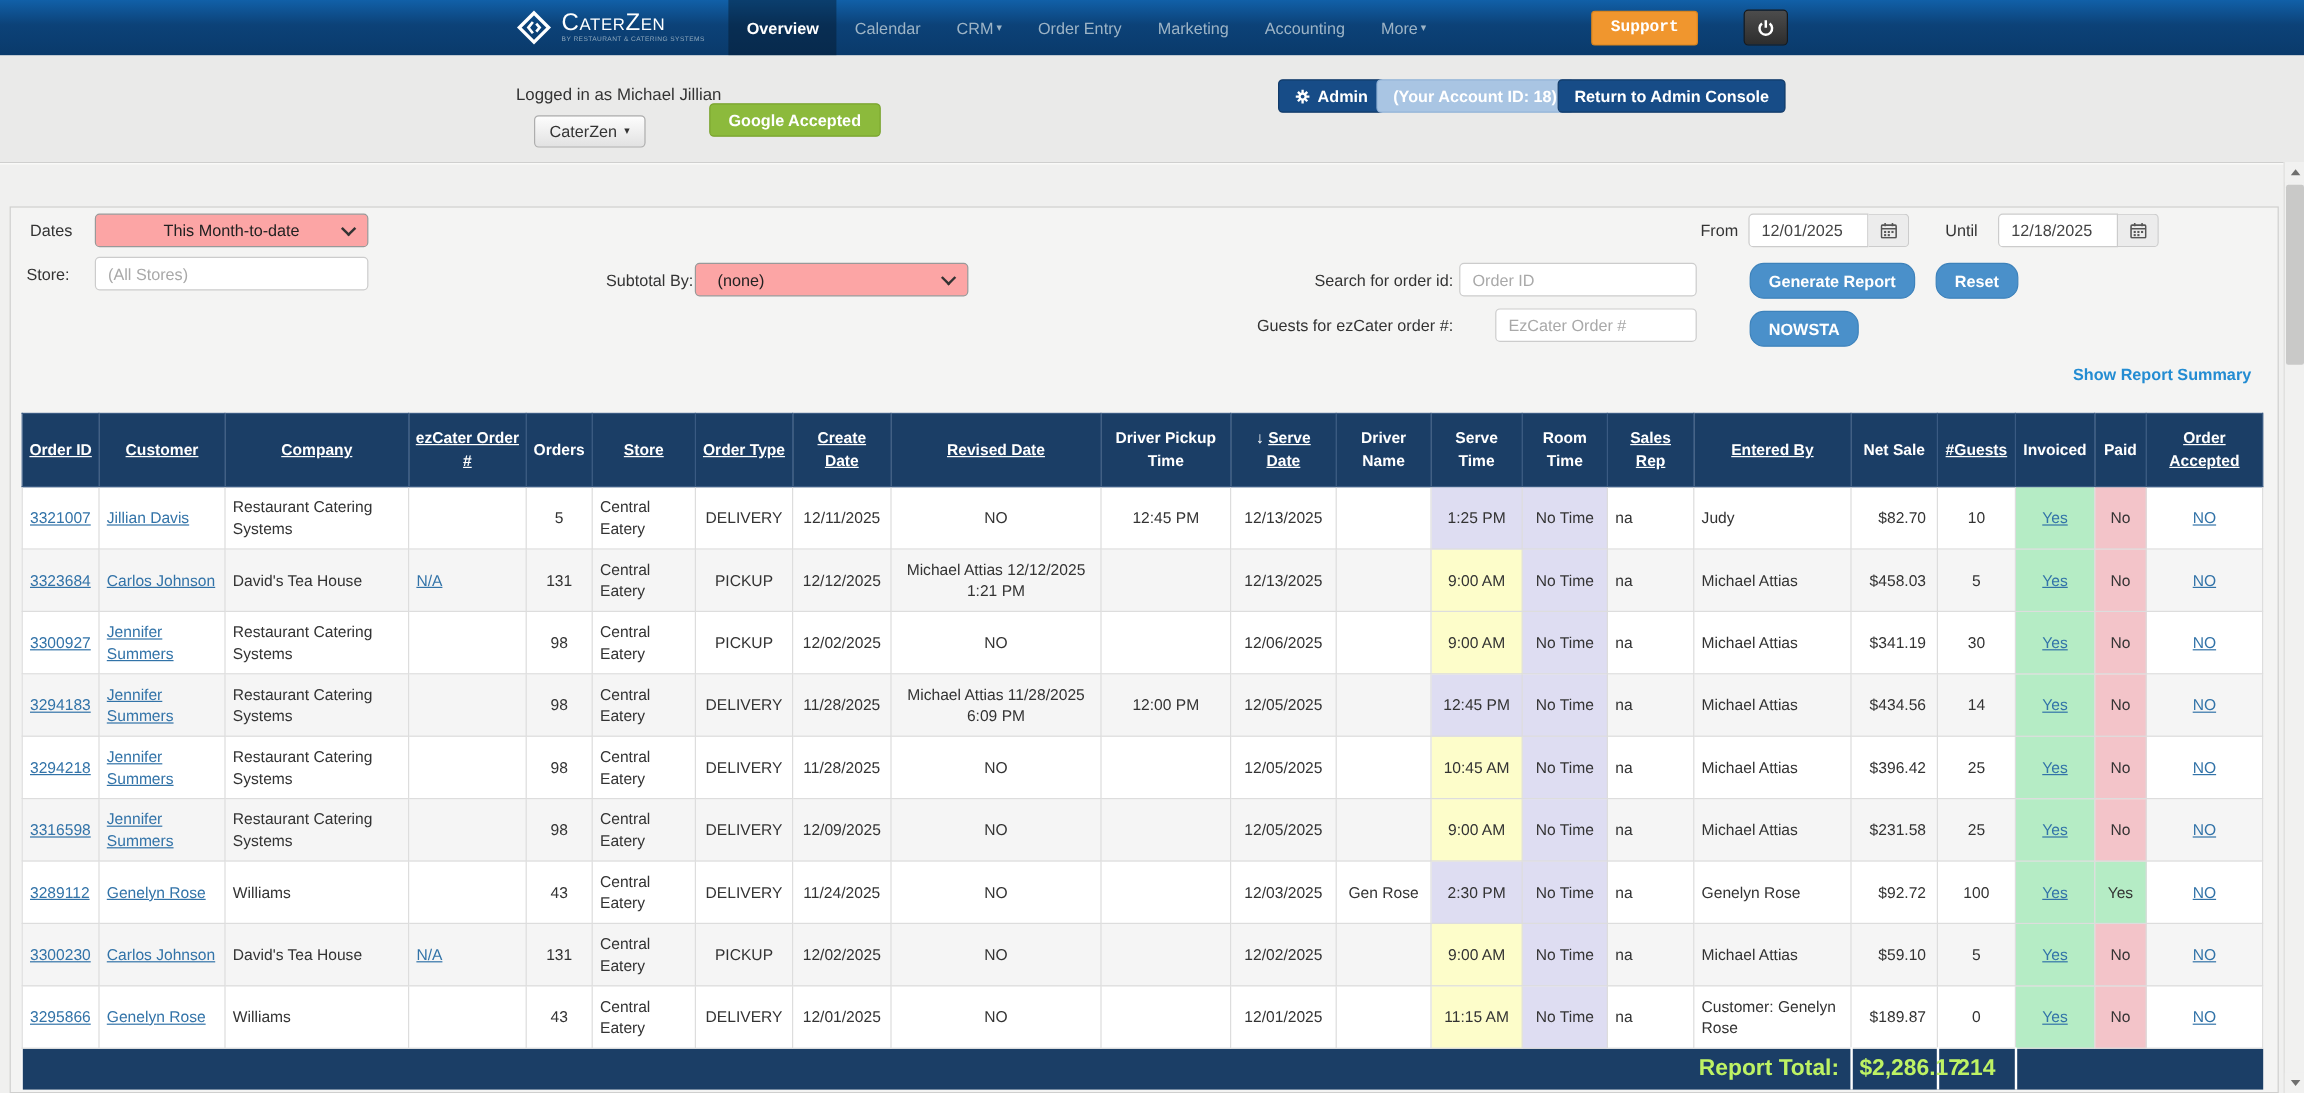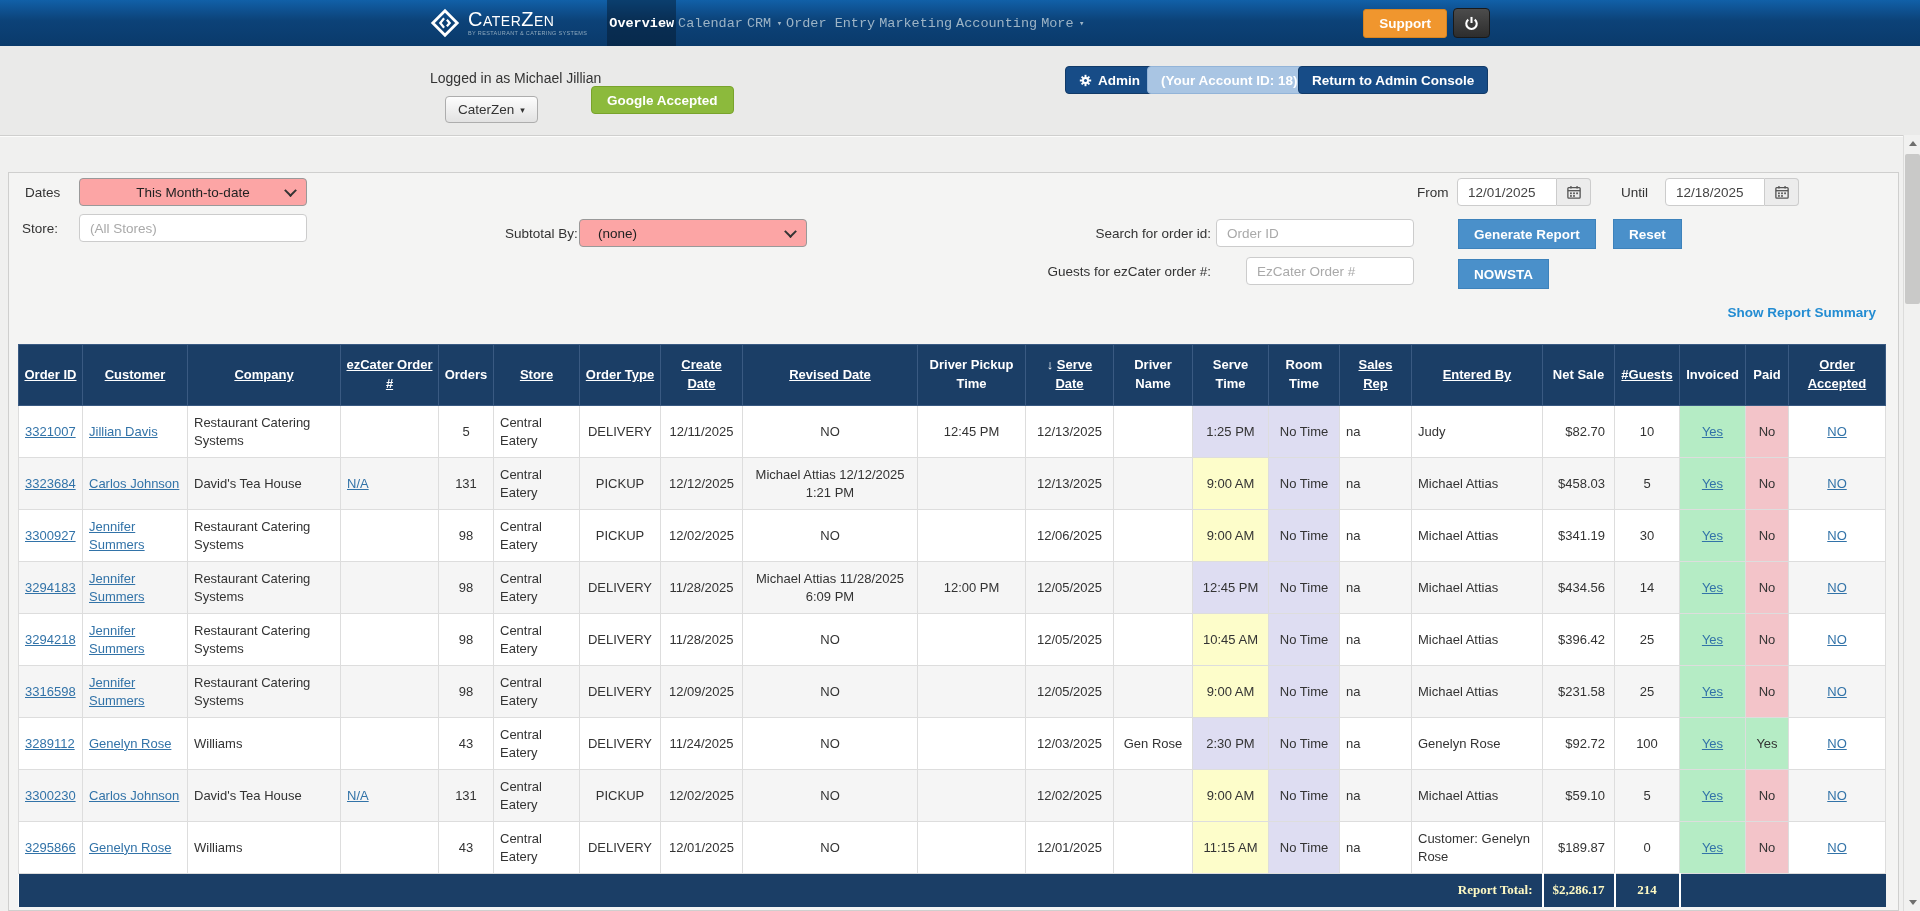--- a/index.html
+++ b/index.html
@@ -9,23 +9,23 @@
 
   
   .navbar { position:absolute; top:0; left:0; right:0; height:46px;
             background:linear-gradient(180deg,#1160a8 0%,#0c4278 45%,#0a3a6b 100%); z-index:5; }
   .nav-inner { position:relative; width:1060px; margin:0 auto; height:100%; display:flex; align-items:stretch; }
   .brand { display:flex; align-items:center; gap:8px; padding-right:20px; cursor:pointer; }
   .brand-txt { display:flex; flex-direction:column; line-height:1; }
   .brand-name { color:#fff; font-size:20px; font-variant:small-caps; letter-spacing:.5px; }
   .brand-tagline { color:#8fa9bd; font-size:5.5px; letter-spacing:.35px; margin-top:2px; white-space:nowrap; }
   .nav-items { display:flex; align-items:stretch; }
-  .nav-item { display:flex; align-items:center; padding:0 2px; color:#9db4c6; font-size:13.5px; cursor:pointer; white-space:nowrap;font-family:Liberation Mono, monospace; }
+  .nav-item { display:flex; align-items:center; padding:0 15px; color:#9db4c6; font-size:13.5px; cursor:pointer; white-space:nowrap; }
   .nav-item.active { background:rgba(4,22,40,.45); color:#fff; font-weight:bold; }
-  .nav-right { margin-left:auto; display:flex; align-items:center; gap:6px; }
+  .nav-right { margin-left:auto; display:flex; align-items:center; gap:38px;font-family:Liberation Mono, monospace; }
   .support-btn { background:#f0962e; border:1px solid #d8841f; color:#fff; font-weight:bold; font-size:13.5px;
                  padding:6px 15px; border-radius:3px; cursor:pointer; font-family:inherit; }
   .power-btn { background:linear-gradient(#4c4c4c,#2d2d2d); border:1px solid #191919; border-radius:4px;
                width:37px; height:30px; display:flex; align-items:center; justify-content:center; cursor:pointer; }
 
   
   .admin-bar { position:absolute; top:46px; left:0; right:0; height:90px; background:#eaeae9;
                border-bottom:1px solid #cfcfce; }
   .admin-inner { position:relative; width:1060px; margin:0 auto; height:100%; font-size:14px; color:#333; }
   .logged-text { position:absolute; left:0; top:24px; }
@@ -56,40 +56,40 @@
   .sel::after { content:""; position:absolute; right:11px; top:50%; width:7px; height:7px;
                 border-right:2px solid #333; border-bottom:2px solid #333; transform:translateY(-66%) rotate(45deg); }
   .sel.center { justify-content:center; }
   .sel.left { padding-left:18px; }
   .dategrp { position:absolute; display:flex; }
   .dategrp input { width:100px; height:28px; border:1px solid #ccc; border-radius:4px 0 0 4px; font-size:13.5px;
                    color:#444; padding:0 10px; font-family:inherit; }
   .cal-addon { width:34px; height:28px; background:#ececec; border:1px solid #ccc; border-left:none;
                border-radius:0 4px 4px 0; display:flex; align-items:center; justify-content:center; cursor:pointer; }
   .btn { position:absolute; height:30px; padding:0 15px; background:#4a90ca; border:1px solid #3d82bb;
-         border-radius:0; color:#fff; font-weight:bold; font-size:13.5px; cursor:pointer; font-family:inherit; }
+         border-radius:12px; color:#fff; font-weight:bold; font-size:13.5px; cursor:pointer; font-family:inherit; }
   .summary-link { position:absolute; top:132px; right:22px; color:#238cd2; font-weight:bold; font-size:13.5px;
                   text-decoration:none; cursor:pointer; }
 
   
   .report-table { position:absolute; left:9px; top:171px; width:1867px; border-collapse:collapse;
                   table-layout:fixed; background:#fff; font-size:13px; color:#333; }
   .report-table th { background:#1b3e66; border:1px solid #3a5a82; color:#fff; font-size:13px; font-weight:bold;
                      height:61px; padding:4px 5px; text-align:center; vertical-align:middle; line-height:1.45; }
   .sort-label { text-decoration:underline; cursor:pointer; }
   .sort-arrow { font-weight:bold; }
   .report-table td { border:1px solid #ddd; height:52px; padding:4px 6px; vertical-align:middle; line-height:1.35; }
   .report-table tr.even td { background:#f5f5f5; }
   td.bg-yellow { background:#fdfdca !important; }
   td.bg-lavender { background:#deddf2 !important; }
   td.bg-green { background:#b5ecc5 !important; }
   td.bg-pink { background:#f3c4c9 !important; }
   .al { text-align:left; } .ac { text-align:center; } .ar { text-align:right; padding-right:9px !important; }
   .tlink { color:#3273a8; text-decoration:underline; cursor:pointer; }
-  .report-table tfoot td { background:#1b3e66; color:#fef9c3; font-weight:bold; height:33px; border:none; font-size:13px;font-family:Liberation Serif, serif; }
+  .report-table tfoot td { background:#1b3e66; color:#bef264; font-weight:bold; height:33px; border:none; font-size:19px; }
   .foot-sep { border-left:2px solid #fff !important; }
 
   
   .scrollbar { position:absolute; right:0; top:135px; width:17px; bottom:0; background:#f1f1f0; border-left:1px solid #dcdcdb; }
   .sb-btn { position:absolute; left:0; width:17px; height:17px; background:#f1f1f0; display:flex; align-items:center; justify-content:center; cursor:pointer; }
   .sb-up { top:0; } .sb-down { bottom:0; }
   .tri-up { width:0; height:0; border-left:4px solid transparent; border-right:4px solid transparent; border-bottom:5px solid #6f6f6e; }
   .tri-down { width:0; height:0; border-left:4px solid transparent; border-right:4px solid transparent; border-top:5px solid #6f6f6e; }
   .sb-thumb { position:absolute; left:1px; top:19px; width:15px; height:150px; background:#c9c9c8; border-radius:2px; cursor:pointer; }
 </style>

